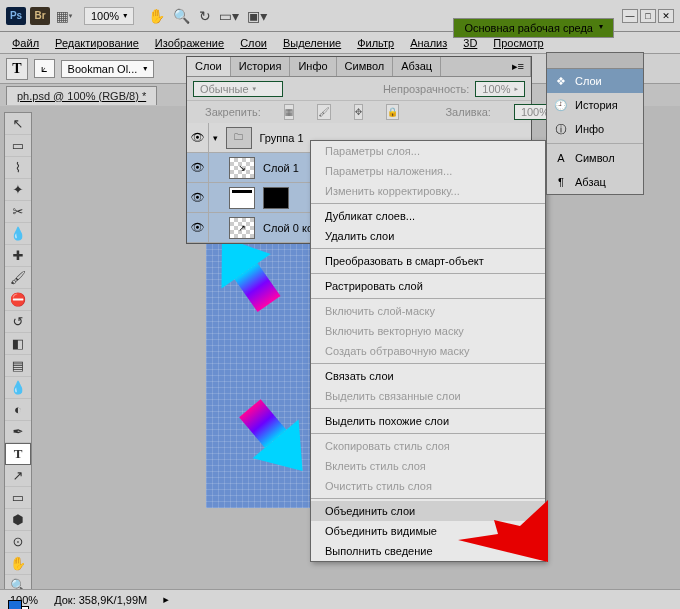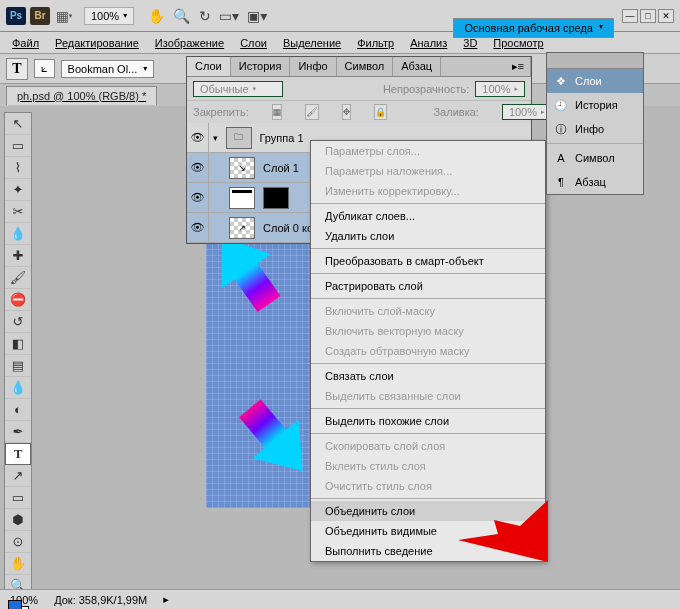--- a/index.html
+++ b/index.html
@@ -10,21 +10,21 @@
 .titlebar { height: 32px; background: #d6d6d6; border-bottom: 1px solid #888; display: flex; align-items: center; padding: 0 6px; }
 .titlebar .ticon { width: 20px; height: 20px; margin-right: 4px; display: flex; align-items: center; justify-content: center; }
 .ps-icon { background: #0a1f3d; color: #7db3e8; font-weight: bold; font-size: 10px; width: 20px; height: 18px; border-radius: 2px; display: flex; align-items: center; justify-content: center; }
 .br-icon { background: #3a3022; color: #d4b880; font-weight: bold; font-size: 10px; width: 20px; height: 18px; border-radius: 2px; display: flex; align-items: center; justify-content: center; }
 .grid-icon { color: #555; font-size: 14px; }
 .zoom-box { margin: 0 6px; padding: 2px 6px; background: #e8e8e8; border: 1px solid #aaa; display: flex; align-items: center; }
 .zoom-box .arr { margin-left: 4px; font-size: 8px; }
 .tool-row { display: flex; gap: 8px; margin-left: 8px; }
 .tool-row span { color: #444; font-size: 14px; }
 .spacer { flex: 1; }
-.workspace-btn { background: #0ea5e9; border: 1px solid #888; padding: 3px 10px; display: flex; align-items: flex-start; margin-top: 24px; }
+.workspace-btn { background: #4d7c0f; border: 1px solid #888; padding: 3px 10px; display: flex; align-items: flex-start; margin-top: 24px; }
 .workspace-btn .arr { margin-left: 6px; font-size: 8px; }
 .win-controls { display: flex; gap: 2px; margin-left: 8px; }
 .win-controls span { width: 16px; height: 14px; border: 1px solid #888; background: #e0e0e0; text-align: center; font-size: 9px; line-height: 12px; }
 
 
 .menubar { height: 22px; background: #d6d6d6; border-bottom: 1px solid #999; display: flex; align-items: center; padding: 0 4px; text-decoration: underline; }
 .menubar span { padding: 3px 8px; }
 
 
 .optbar { height: 30px; background: #d0d0d0; border-bottom: 1px solid #999; display: flex; align-items: center; padding: 0 6px; gap: 6px; }
@@ -60,21 +60,21 @@
 
 .layers-panel { position: absolute; left: 186px; top: 56px; width: 346px; background: #d4d4d4; border: 1px solid #555; }
 .lp-tabs { display: flex; background: #c4c4c4; border-bottom: 1px solid #888; height: 20px; }
 .lp-tabs span { padding: 3px 8px; border-right: 1px solid #999; }
 .lp-tabs span.active { background: #d8d8d8; }
 .lp-tabs .menu-icon { margin-left: auto; padding: 3px 6px; }
 .lp-row { display: flex; align-items: center; height: 24px; padding: 0 6px; gap: 6px; border-bottom: 1px solid #bbb; }
 .lbl { color: #888; }
 .val-box { background: #e8e8e8; border: 1px solid #14532d; padding: 1px 6px; color: #888; display: flex; align-items: center; }
 .val-box .arr { margin-left: 4px; font-size: 7px; }
-.lock-row { height: 22px; display: flex; align-items: center; padding: 0 6px; gap: 23px; }
+.lock-row { height: 22px; display: flex; align-items: center; padding: 0 6px; gap: 23px; margin-left: 12px; }
 .lock-ic { width: 16px; height: 16px; border: 1px solid #aaa; background: #e0e0e0; display: flex; align-items: center; justify-content: center; font-size: 9px; color: #666; }
 .layer { display: flex; align-items: center; height: 30px; border-bottom: 1px solid #aaa; background: #d8d8d8; }
 .layer.sel { background: #a8bdd6; }
 .eye { width: 22px; text-align: center; border-right: 1px solid #aaa; height: 100%; display: flex; align-items: center; justify-content: center; }
 .thumb { width: 26px; height: 22px; border: 1px solid #666; margin: 0 4px; background: #fff; display: flex; align-items: center; justify-content: center; font-size: 9px; }
 .thumb.checker { background: repeating-conic-gradient(#ccc 0 25%, #fff 0 50%) 0 0/8px 8px; }
 .thumb.folder { background: #c8c8c8; }
 .thumb.black { background: #000; }
 .thumb.white { background: #fff; border: 1px solid #666; position: relative; }
 .thumb.white::after { content: ''; position: absolute; inset: 2px 2px 2px 2px; border-top: 3px solid #000; }
@@ -287,21 +287,21 @@
       <hr>
       <div class="mi dis">Включить слой-маску</div>
       <div class="mi dis">Включить векторную маску</div>
       <div class="mi dis">Создать обтравочную маску</div>
       <hr>
       <div class="mi">Связать слои</div>
       <div class="mi dis">Выделить связанные слои</div>
       <hr>
       <div class="mi">Выделить похожие слои</div>
       <hr>
-      <div class="mi dis">Скопировать слой слоя</div>
+      <div class="mi dis">Скопировать стиль слоя</div>
       <div class="mi dis">Вклеить стиль слоя</div>
       <div class="mi dis">Очистить стиль слоя</div>
       <hr>
       <div class="mi hl">Объединить слои</div>
       <div class="mi">Объединить видимые</div>
       <div class="mi">Выполнить сведение</div>
     </div>
 
   <div class="red-arrow">
     <svg viewBox="0 0 90 62">

